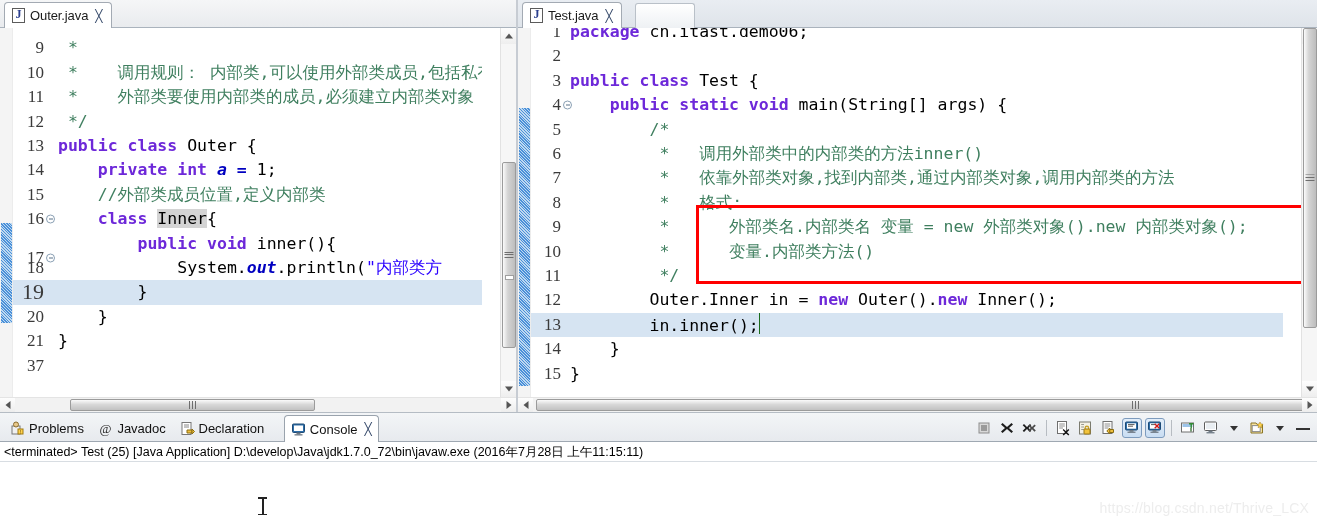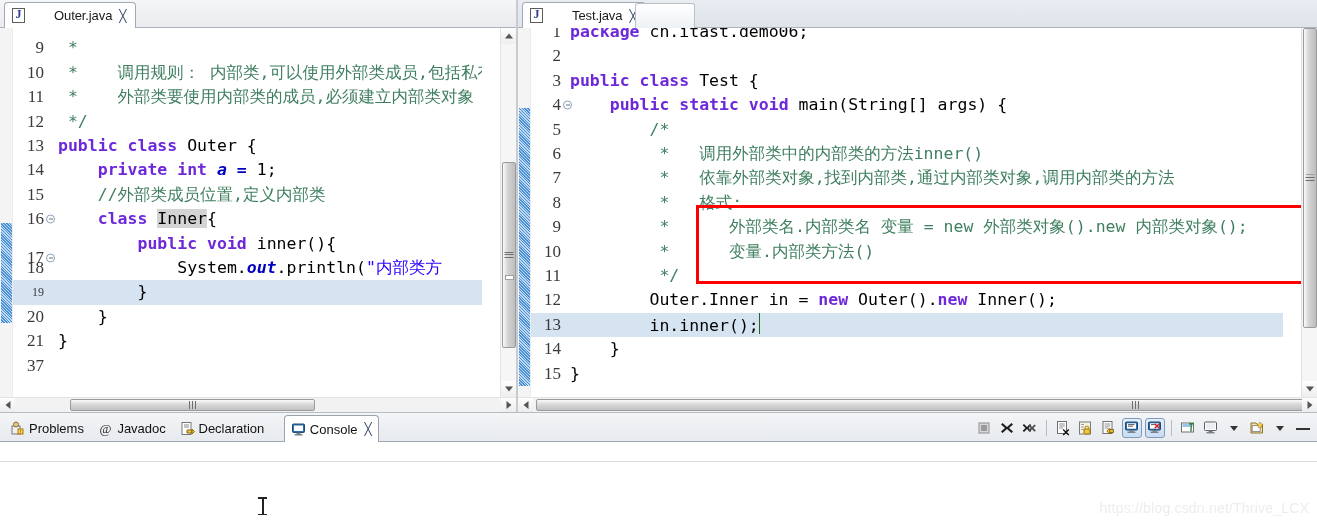--- a/index.html
+++ b/index.html
@@ -71,21 +71,21 @@
     flex: 0 0 auto;
   }
   .java-icon::after {
     content: "J";
     position: absolute; left: 0; right: 0; top: -2px;
     text-align: center;
     font-family: "Liberation Serif", serif;
     font-size: 12px; font-weight: bold;
     color: #2b3f8f;
   }
-  .tab-label { font-size: 13px; letter-spacing: -0.1px; margin-left: 24px; }
+  .tab-label { font-size: 13px; letter-spacing: -0.1px; }
   .tab-close {
     font-size: 12px; color: #35496a; font-weight: bold;
     line-height: 1; margin-left: 2px;
     font-family: "DejaVu Sans", sans-serif;
   }
 
   
   .code-body {
     position: absolute;
     left: 0; right: 0;
@@ -372,21 +372,21 @@
             <div class="gutter-line" style="position: absolute; left: 0px; right: 14px; top: 8.4px; height: 24.4px; line-height: 24.4px; font-size: 17px;">9</div>
             <div class="gutter-line" style="position: absolute; left: 0px; right: 14px; top: 32.8px; height: 24.4px; line-height: 24.4px; font-size: 17px;">10</div>
             <div class="gutter-line" style="position: absolute; left: 0px; right: 14px; top: 57.2px; height: 24.4px; line-height: 24.4px; font-size: 17px;">11</div>
             <div class="gutter-line" style="position: absolute; left: 0px; right: 14px; top: 81.6px; height: 24.4px; line-height: 24.4px; font-size: 17px;">12</div>
             <div class="gutter-line" style="position: absolute; left: 0px; right: 14px; top: 106px; height: 24.4px; line-height: 24.4px; font-size: 17px;">13</div>
             <div class="gutter-line" style="position: absolute; left: 0px; right: 14px; top: 130.4px; height: 24.4px; line-height: 24.4px; font-size: 17px;">14</div>
             <div class="gutter-line" style="position: absolute; left: 0px; right: 14px; top: 154.8px; height: 24.4px; line-height: 24.4px; font-size: 17px;">15</div>
             <div class="gutter-line" style="position: absolute; left: 0px; right: 14px; top: 179.2px; height: 24.4px; line-height: 24.4px; font-size: 17px;">16<span class="fold"></span></div>
             <div class="gutter-line" style="position: absolute; left: 0px; right: 14px; top: 188px; height: 24.4px; line-height: 24.4px; font-size: 17px; margin-top: 30px;">17<span class="fold"></span></div>
             <div class="gutter-line" style="position: absolute; left: 0px; right: 14px; top: 228px; height: 24.4px; line-height: 24.4px; font-size: 17px;">18</div>
-            <div class="gutter-line" style="position: absolute; left: 0px; right: 14px; top: 252.4px; height: 24px; line-height: 24.4px; font-size: 12px; z-index: 2;">19</div>
+            <div class="gutter-line" style="position: absolute; left: 0px; right: 14px; top: 252.4px; height: 24px; line-height: 24.4px; font-size: 22px; z-index: 2;">19</div>
             <div class="hl-line" style="top: 252.4px; height: 24.4px; background: rgb(214, 228, 242); z-index: 0;"></div>
             <div class="gutter-line" style="position: absolute; left: 0px; right: 14px; top: 276.8px; height: 24.4px; line-height: 24.4px; font-size: 17px;">20</div>
             <div class="gutter-line" style="position: absolute; left: 0px; right: 14px; top: 301.2px; height: 24.4px; line-height: 24.4px; font-size: 17px;">21</div>
             <div class="gutter-line" style="position: absolute; left: 0px; right: 14px; top: 325.6px; height: 24.4px; line-height: 24.4px; font-size: 17px;">37</div>
           </div>
         <div class="code" id="code-left" style="left: 58px; right: 34px; font-size: 16.5px;"><div class="cline" style="position: absolute; left: 0px; top: -16px; height: 24.4px; line-height: 24.4px; overflow: hidden;"></div><div class="cline" style="position: absolute; left: 0px; top: 8.4px; height: 24.4px; line-height: 24.4px;"><span class="cmt"> * </span></div><div class="cline" style="position: absolute; left: 0px; top: 32.8px; height: 24.4px; line-height: 24.4px;"><span class="cmt"> *    调用规则： 内部类,可以使用外部类成员,包括私有</span></div><div class="cline" style="position: absolute; left: 0px; top: 57.2px; height: 24.4px; line-height: 24.4px;"><span class="cmt"> *    外部类要使用内部类的成员,必须建立内部类对象</span></div><div class="cline" style="position: absolute; left: 0px; top: 81.6px; height: 24.4px; line-height: 24.4px;"><span class="cmt"> */</span></div><div class="cline" style="position: absolute; left: 0px; top: 106px; height: 24.4px; line-height: 24.4px;"><span class="kw">public class </span><span class="plain">Outer {</span></div><div class="cline" style="position: absolute; left: 0px; top: 130.4px; height: 24.4px; line-height: 24.4px;"><span class="plain">    </span><span class="kw">private int </span><span class="fld">a = </span><span class="plain">1;</span></div><div class="cline" style="position: absolute; left: 0px; top: 154.8px; height: 24.4px; line-height: 24.4px;"><span class="cmt">    //外部类成员位置,定义内部类</span></div><div class="cline" style="position: absolute; left: 0px; top: 179.2px; height: 24.4px; line-height: 24.4px;"><span class="plain">    </span><span class="kw">class </span><span class="occ">Inner</span><span class="plain">{</span></div><div class="cline" style="position: absolute; left: 0px; top: 203.6px; height: 24.4px; line-height: 24.4px;"><span class="plain">        </span><span class="kw">public void </span><span class="plain">inner(){</span></div><div class="cline" style="position: absolute; left: 0px; top: 228px; height: 24.4px; line-height: 24.4px;"><span class="plain">            System.</span><span class="fld">out</span><span class="plain">.println(</span><span class="str">"内部类方</span></div><div class="hl-line" style="top: 252.4px; height: 24.4px;"></div><div class="cline" style="position: absolute; left: 0px; top: 252.4px; height: 24.4px; line-height: 24.4px;"><span class="plain">        }</span></div><div class="cline" style="position: absolute; left: 0px; top: 276.8px; height: 24.4px; line-height: 24.4px;"><span class="plain">    }</span></div><div class="cline" style="position: absolute; left: 0px; top: 301.2px; height: 24.4px; line-height: 24.4px;"><span class="plain">}</span></div><div class="cline" style="position: absolute; left: 0px; top: 325.6px; height: 24.4px; line-height: 24.4px;"></div></div>
 
         <div class="vscroll" id="vs-left" style="right: 0px;">
           <div class="arrow-up">
               <span class="tri up"></span>
@@ -616,20 +616,21 @@
           <div class="tbtn">
             <span class="caret-dn"></span>
           </div>
           <div class="tbtn">
             <span class="minbtn"></span>
           </div>
         </div>
     </div>
 
     <div class="console-text">
+      <div class="term-line">&lt;terminated&gt; Test (25) [Java Application] D:\develop\Java\jdk1.7.0_72\bin\javaw.exe (2016年7月28日 上午11:15:11)</div>
       <div class="sep-line"></div>
     </div>
   </div>
 
   <div class="ibeam">
       <span></span>
     </div>
   <div class="watermark">https://blog.csdn.net/Thrive_LCX</div>
 </div>
 

